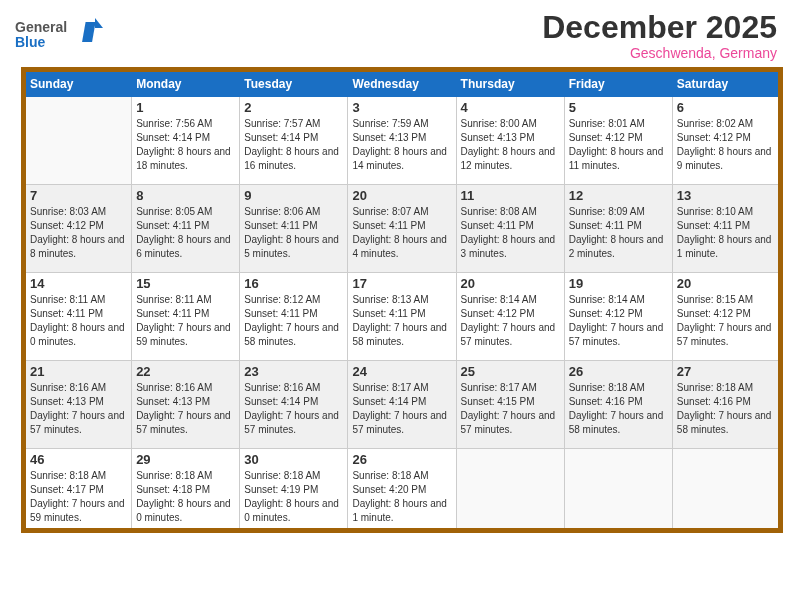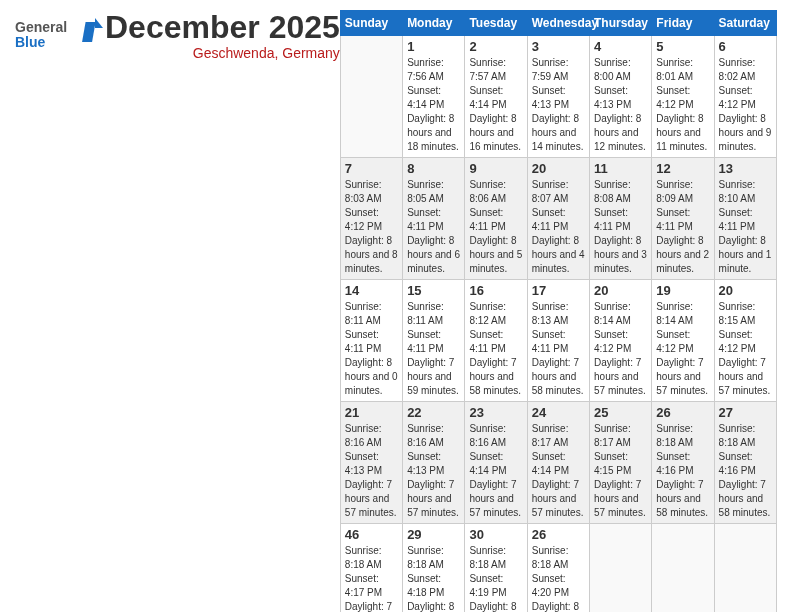--- a/index.html
+++ b/index.html
@@ -8,21 +8,21 @@
       height: 612px;
       font-family: Arial, sans-serif;
       background: #fff;
       overflow: hidden;
     }
     .page {
       width: 792px;
       height: 468px;
       padding: 10px 15px;
       display: flex;
-      flex-direction: row;
+      flex-direction: column;
     }
     .header {
       display: flex;
       justify-content: space-between;
       align-items: flex-start;
       margin-bottom: 6px;
     }
     .logo {
       display: flex;
       align-items: center;
@@ -32,28 +32,29 @@
       text-align: right;
     }
     .month-title {
       font-size: 32px;
       font-weight: bold;
       color: #333;
       line-height: 1.1;
     }
     .location {
       font-size: 14px;
-      color: #b91c1c;
+      color: #ec4899;
     }
     .calendar {
       flex: 1;
-      border: 1px solid #a16207;
+      border: 5px solid #a16207;
       border-collapse: collapse;
       width: 100%;
       table-layout: fixed;
+      margin-left: 6px;
     }
     .calendar th {
       background: #1a6fc4;
       color: #fff;
       font-size: 12px;
       font-weight: bold;
       padding: 5px 4px;
       text-align: left;
       border: 1px solid #1a6fc4;
     }

